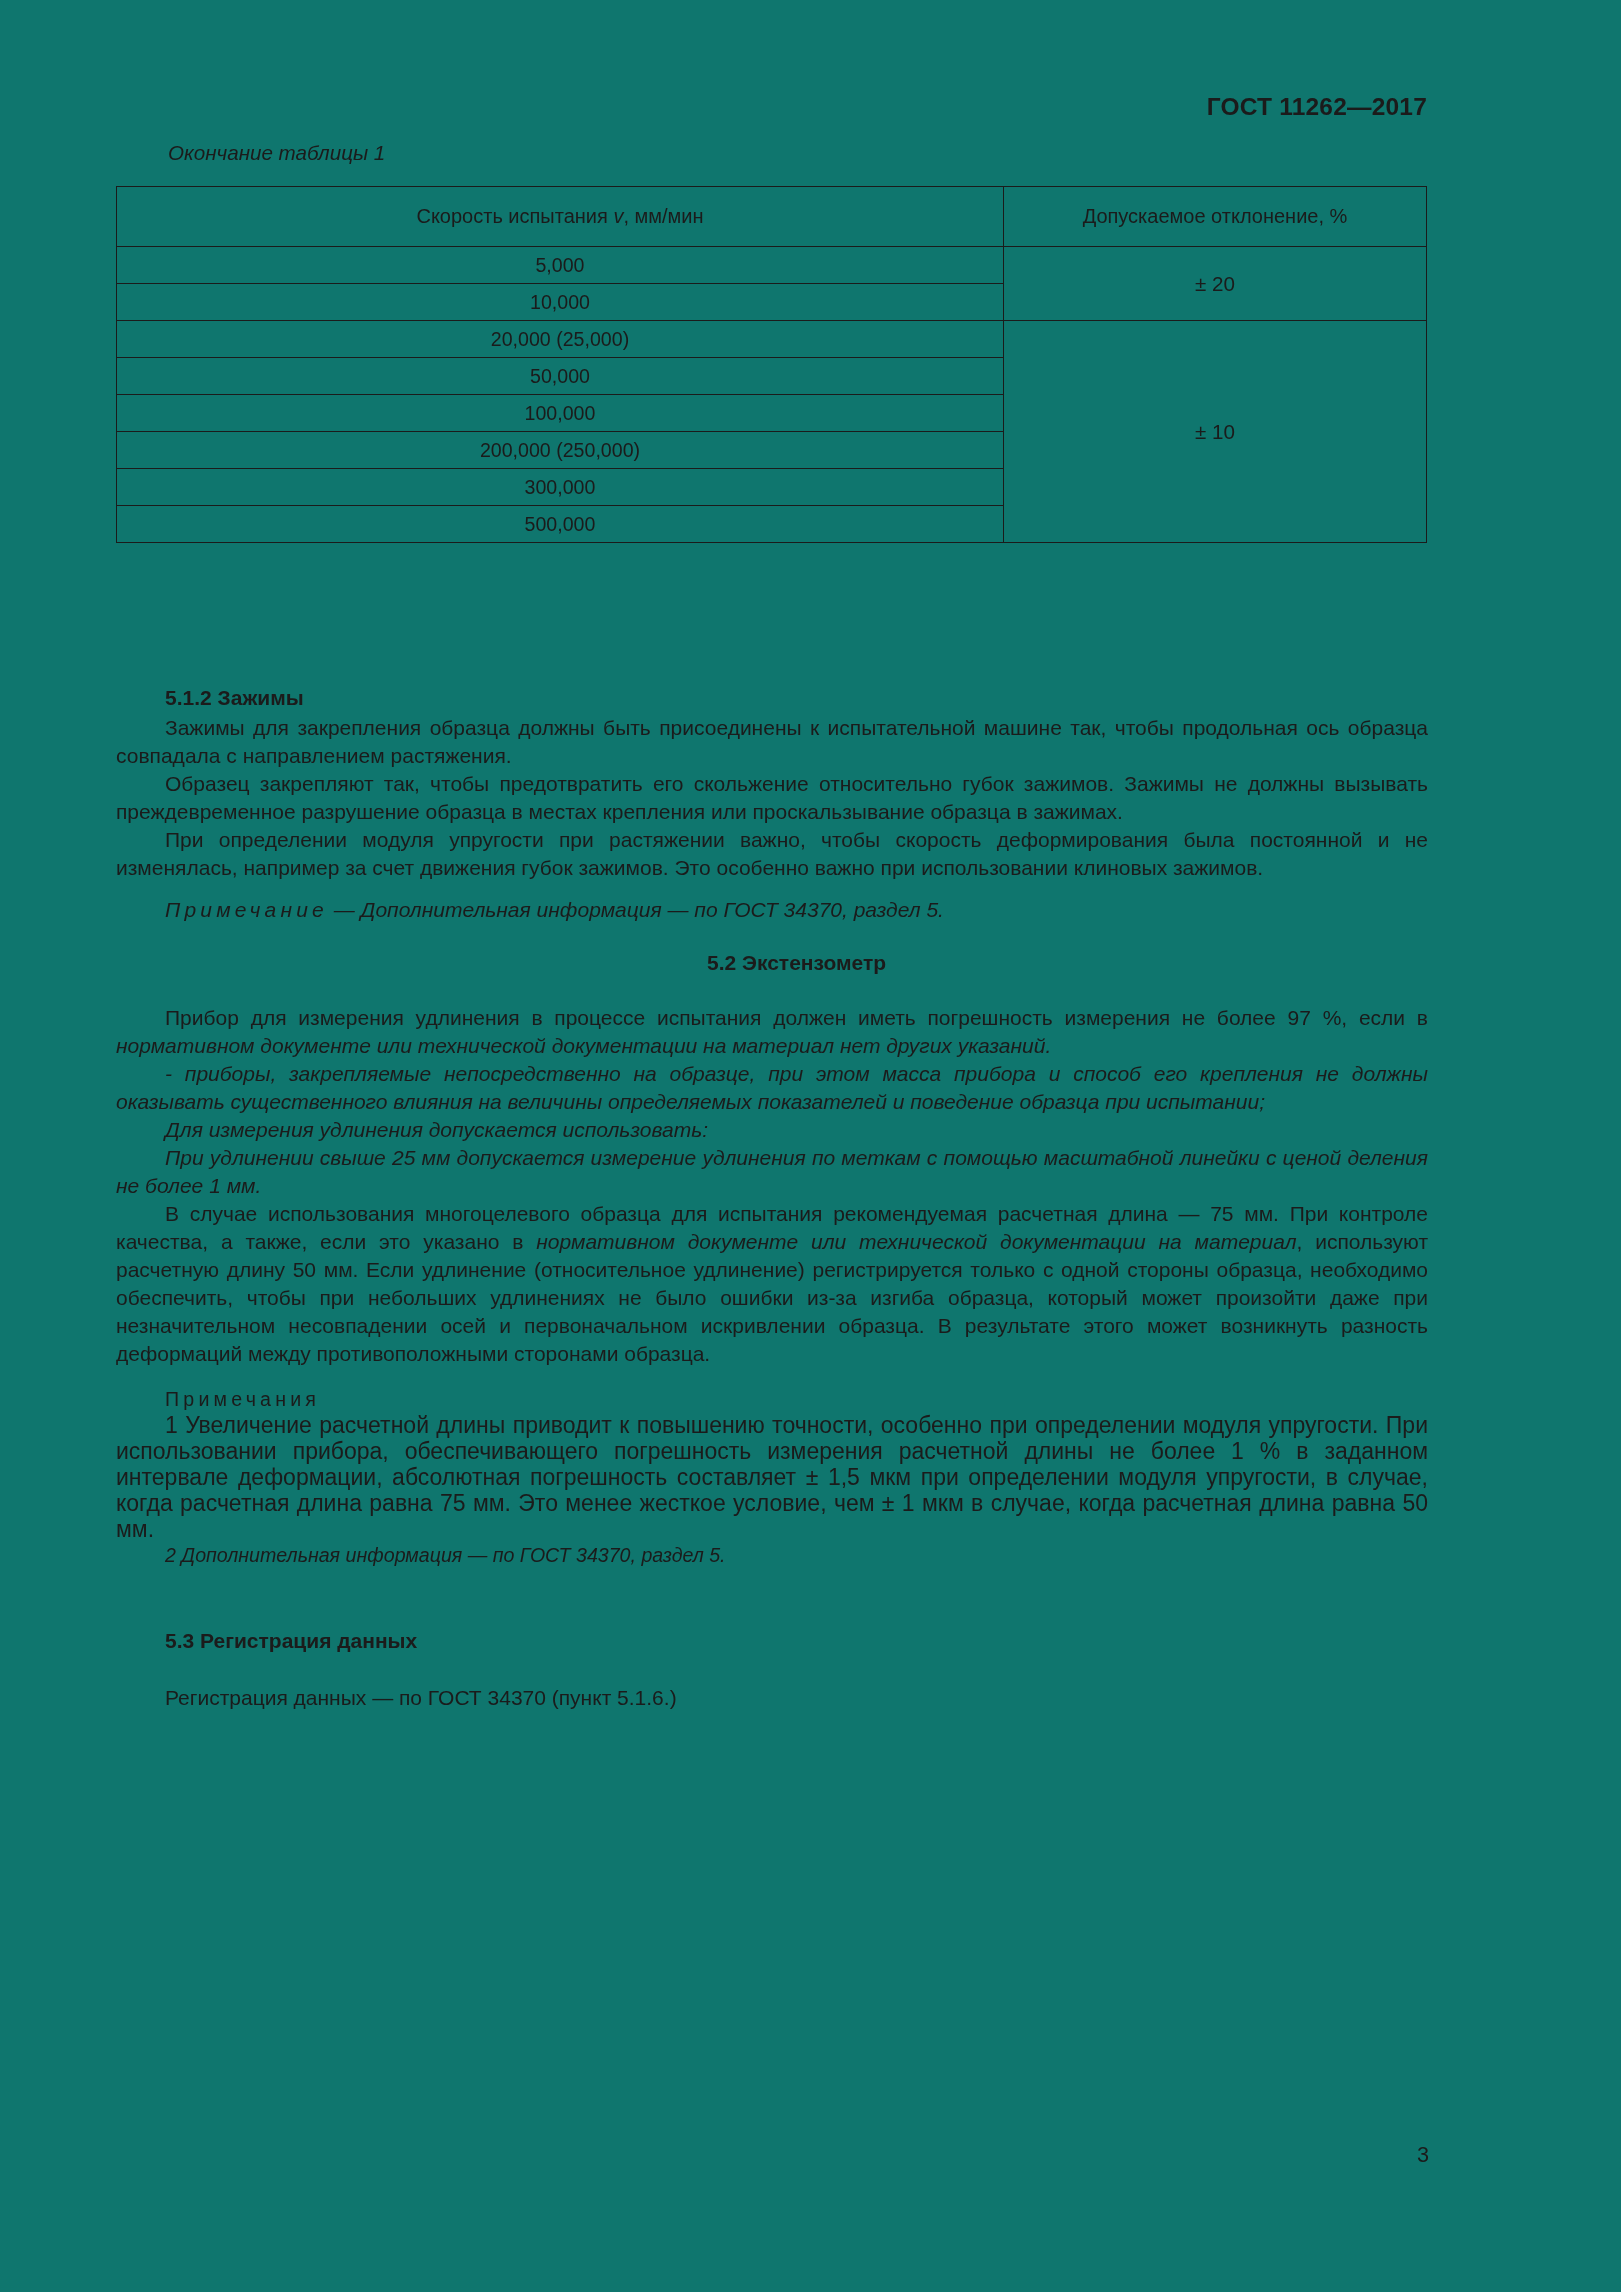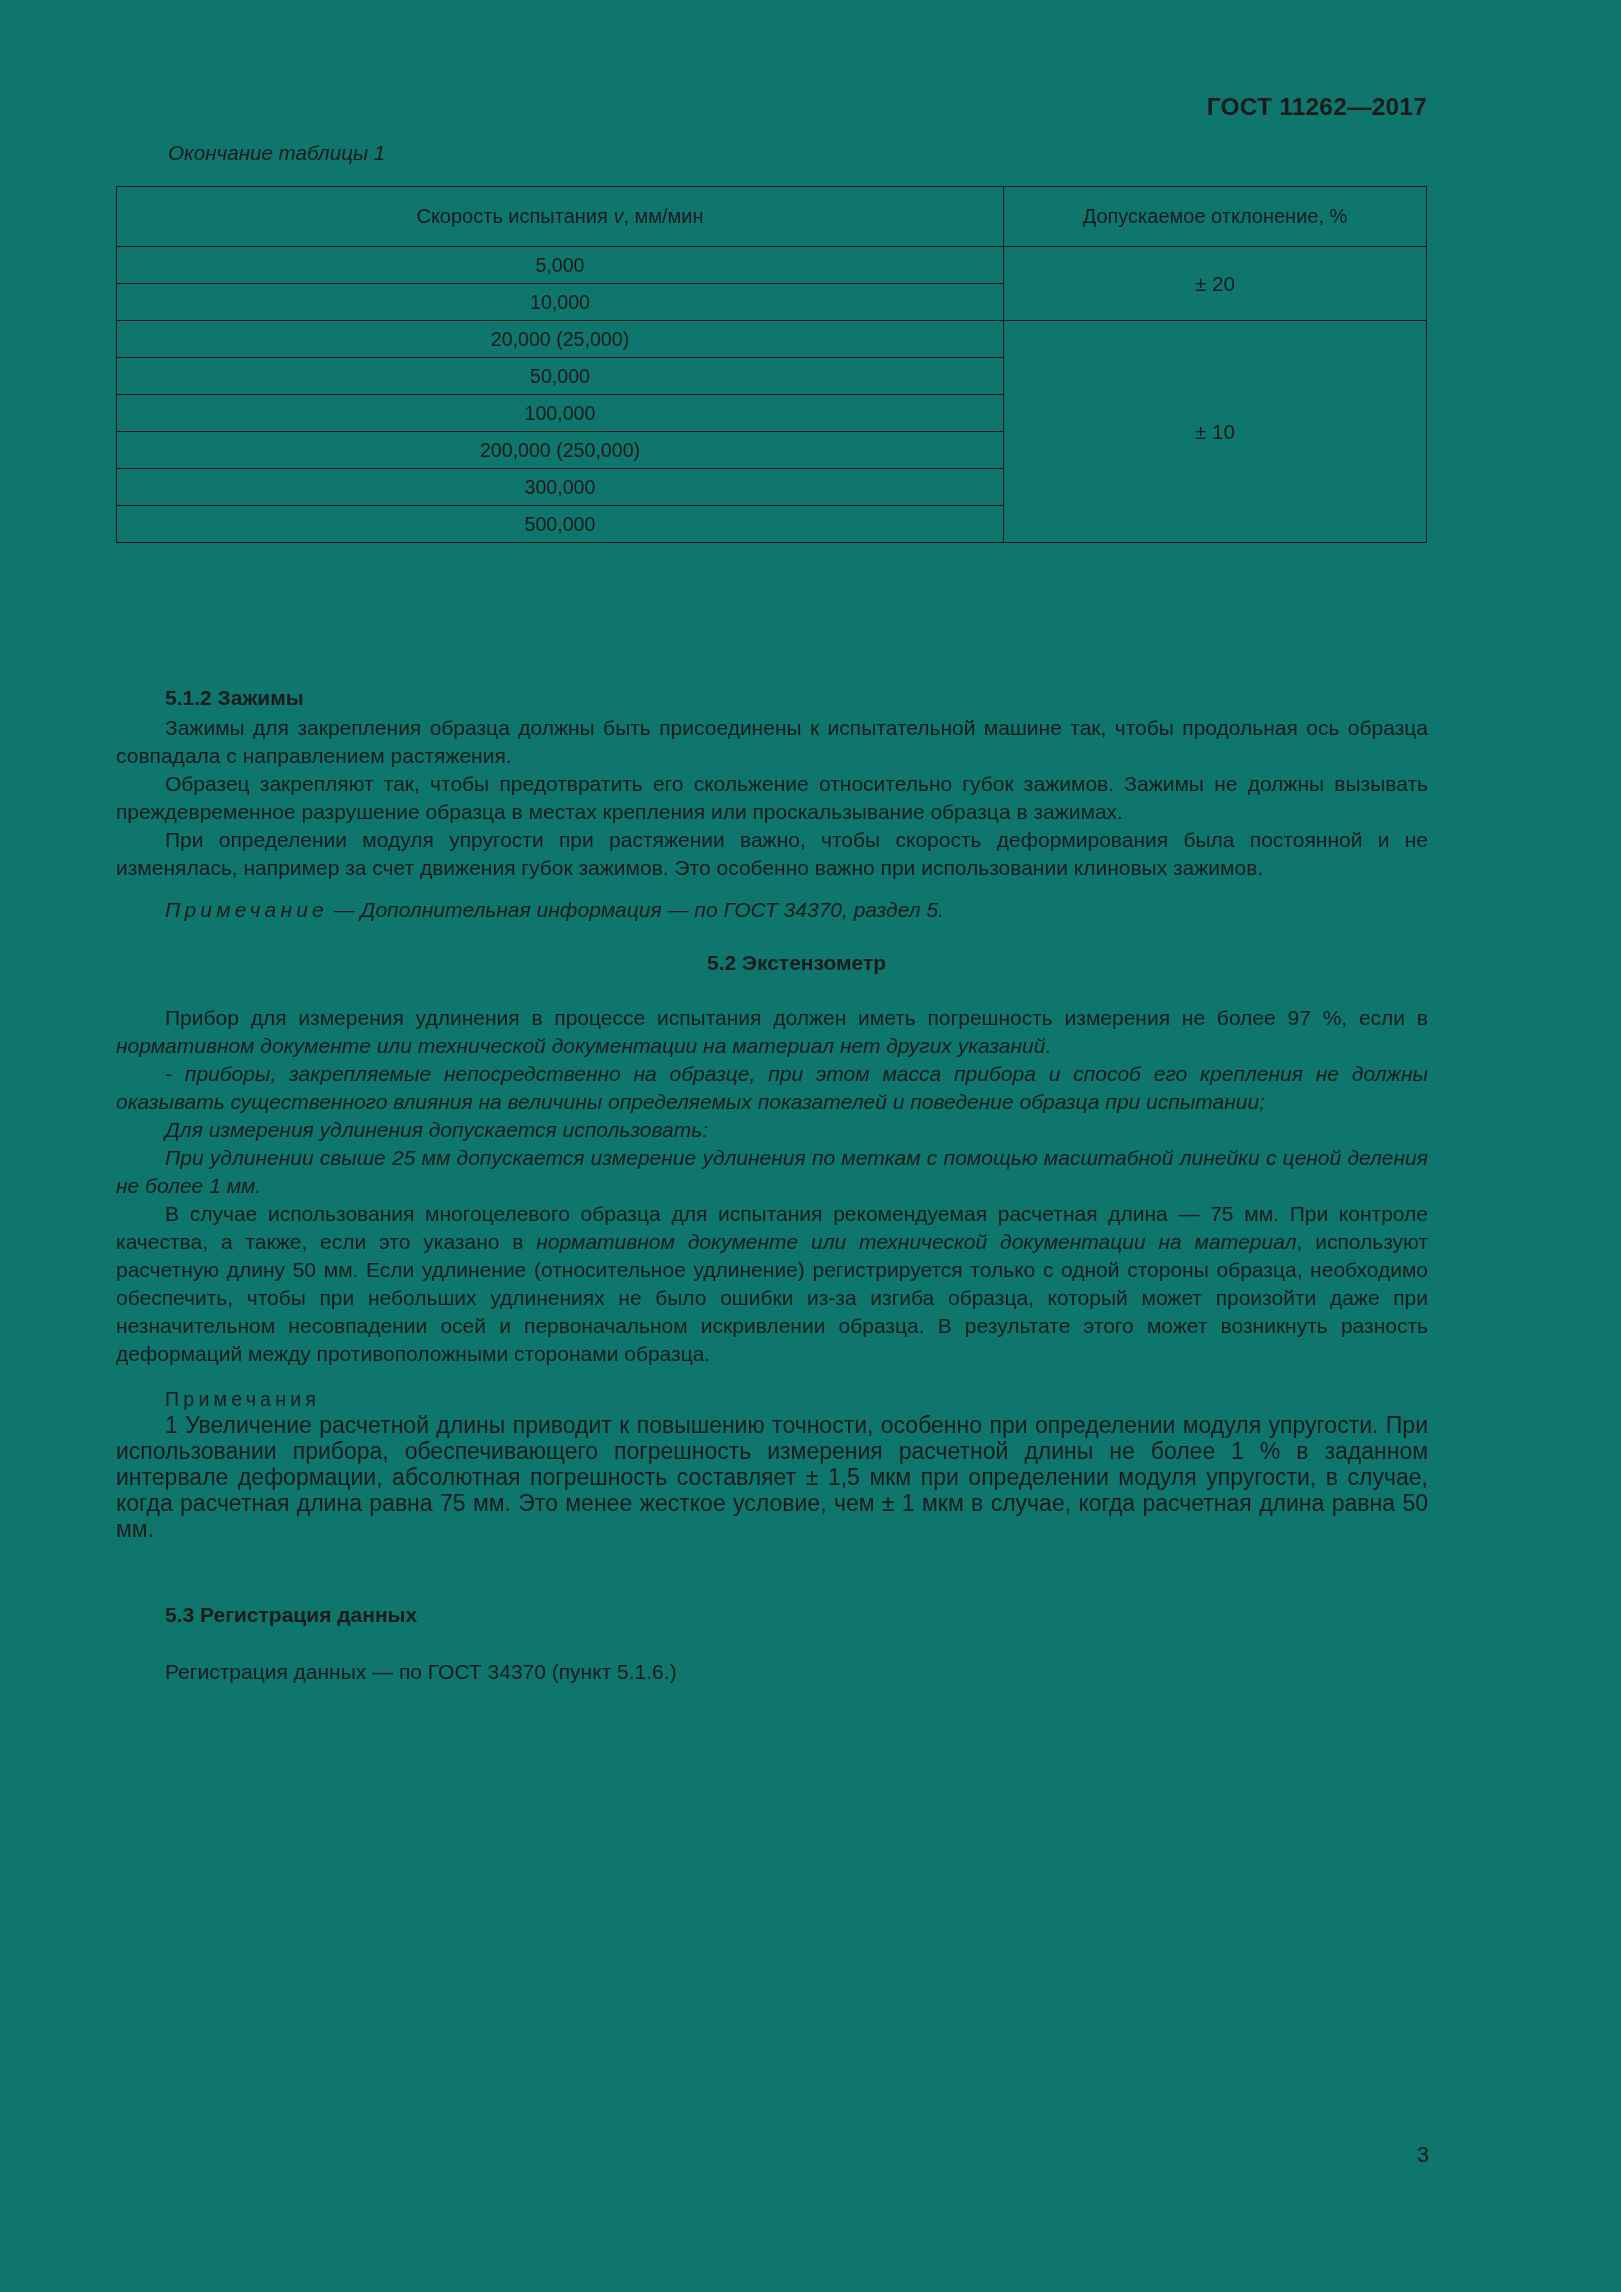--- a/index.html
+++ b/index.html
@@ -209,20 +209,21 @@
     <h3 class="sect sect-52">5.2 Экстензометр</h3>
 
     <p class="para"><span>Прибор для измерения удлинения в процессе испытания должен иметь погрешность измерения не более 97 %, если в </span><span class="ital">нормативном документе или технической документации на материал нет других указаний.</span></p>
     <p class="para ital">- приборы, закрепляемые непосредственно на образце, при этом масса прибора и способ его крепления не должны оказывать существенного влияния на величины определяемых показателей и поведение образца при испытании;</p>
     <p class="para ital">Для измерения удлинения допускается использовать:</p>
     <p class="para ital">При удлинении свыше 25 мм допускается измерение удлинения по меткам с помощью масштабной линейки с ценой деления не более 1 мм.</p>
     <p class="para"><span>В случае использования многоцелевого образца для испытания рекомендуемая  расчетная длина — 75 мм. При контроле качества, а также, если это указано в </span><span class="ital">нормативном документе или технической документации на материал</span><span>, используют расчетную длину 50 мм. Если удлинение (относительное удлинение) регистрируется только с одной стороны образца, необходимо обеспечить, чтобы при небольших удлинениях не было ошибки из-за изгиба образца, который может произойти даже при незначительном несовпадении осей и первоначальном искривлении образца. В результате этого может возникнуть разность деформаций между противоположными сторонами образца.</span></p>
 
     <p class="note-head">Примечания</p>
     <p class="notes-body">1 Увеличение расчетной длины приводит к повышению точности, особенно при определении модуля упругости. При использовании прибора, обеспечивающего погрешность измерения расчетной длины не более 1 % в заданном интервале деформации, абсолютная погрешность составляет ± 1,5 мкм при определении модуля упругости, в случае, когда расчетная длина равна 75 мм. Это менее жесткое условие, чем ± 1 мкм в случае, когда расчетная длина равна 50 мм.</p>
+    <p class="notes-item2">2 Дополнительная информация — по ГОСТ 34370, раздел 5.</p>
 
     <h3 class="sect sect-53">5.3 Регистрация данных</h3>
     <p class="para reg-line">Регистрация данных — по ГОСТ 34370 (пункт 5.1.6.)</p>
 
   </div>
 
   <div class="page-number">3</div>
 
 </div>
 

